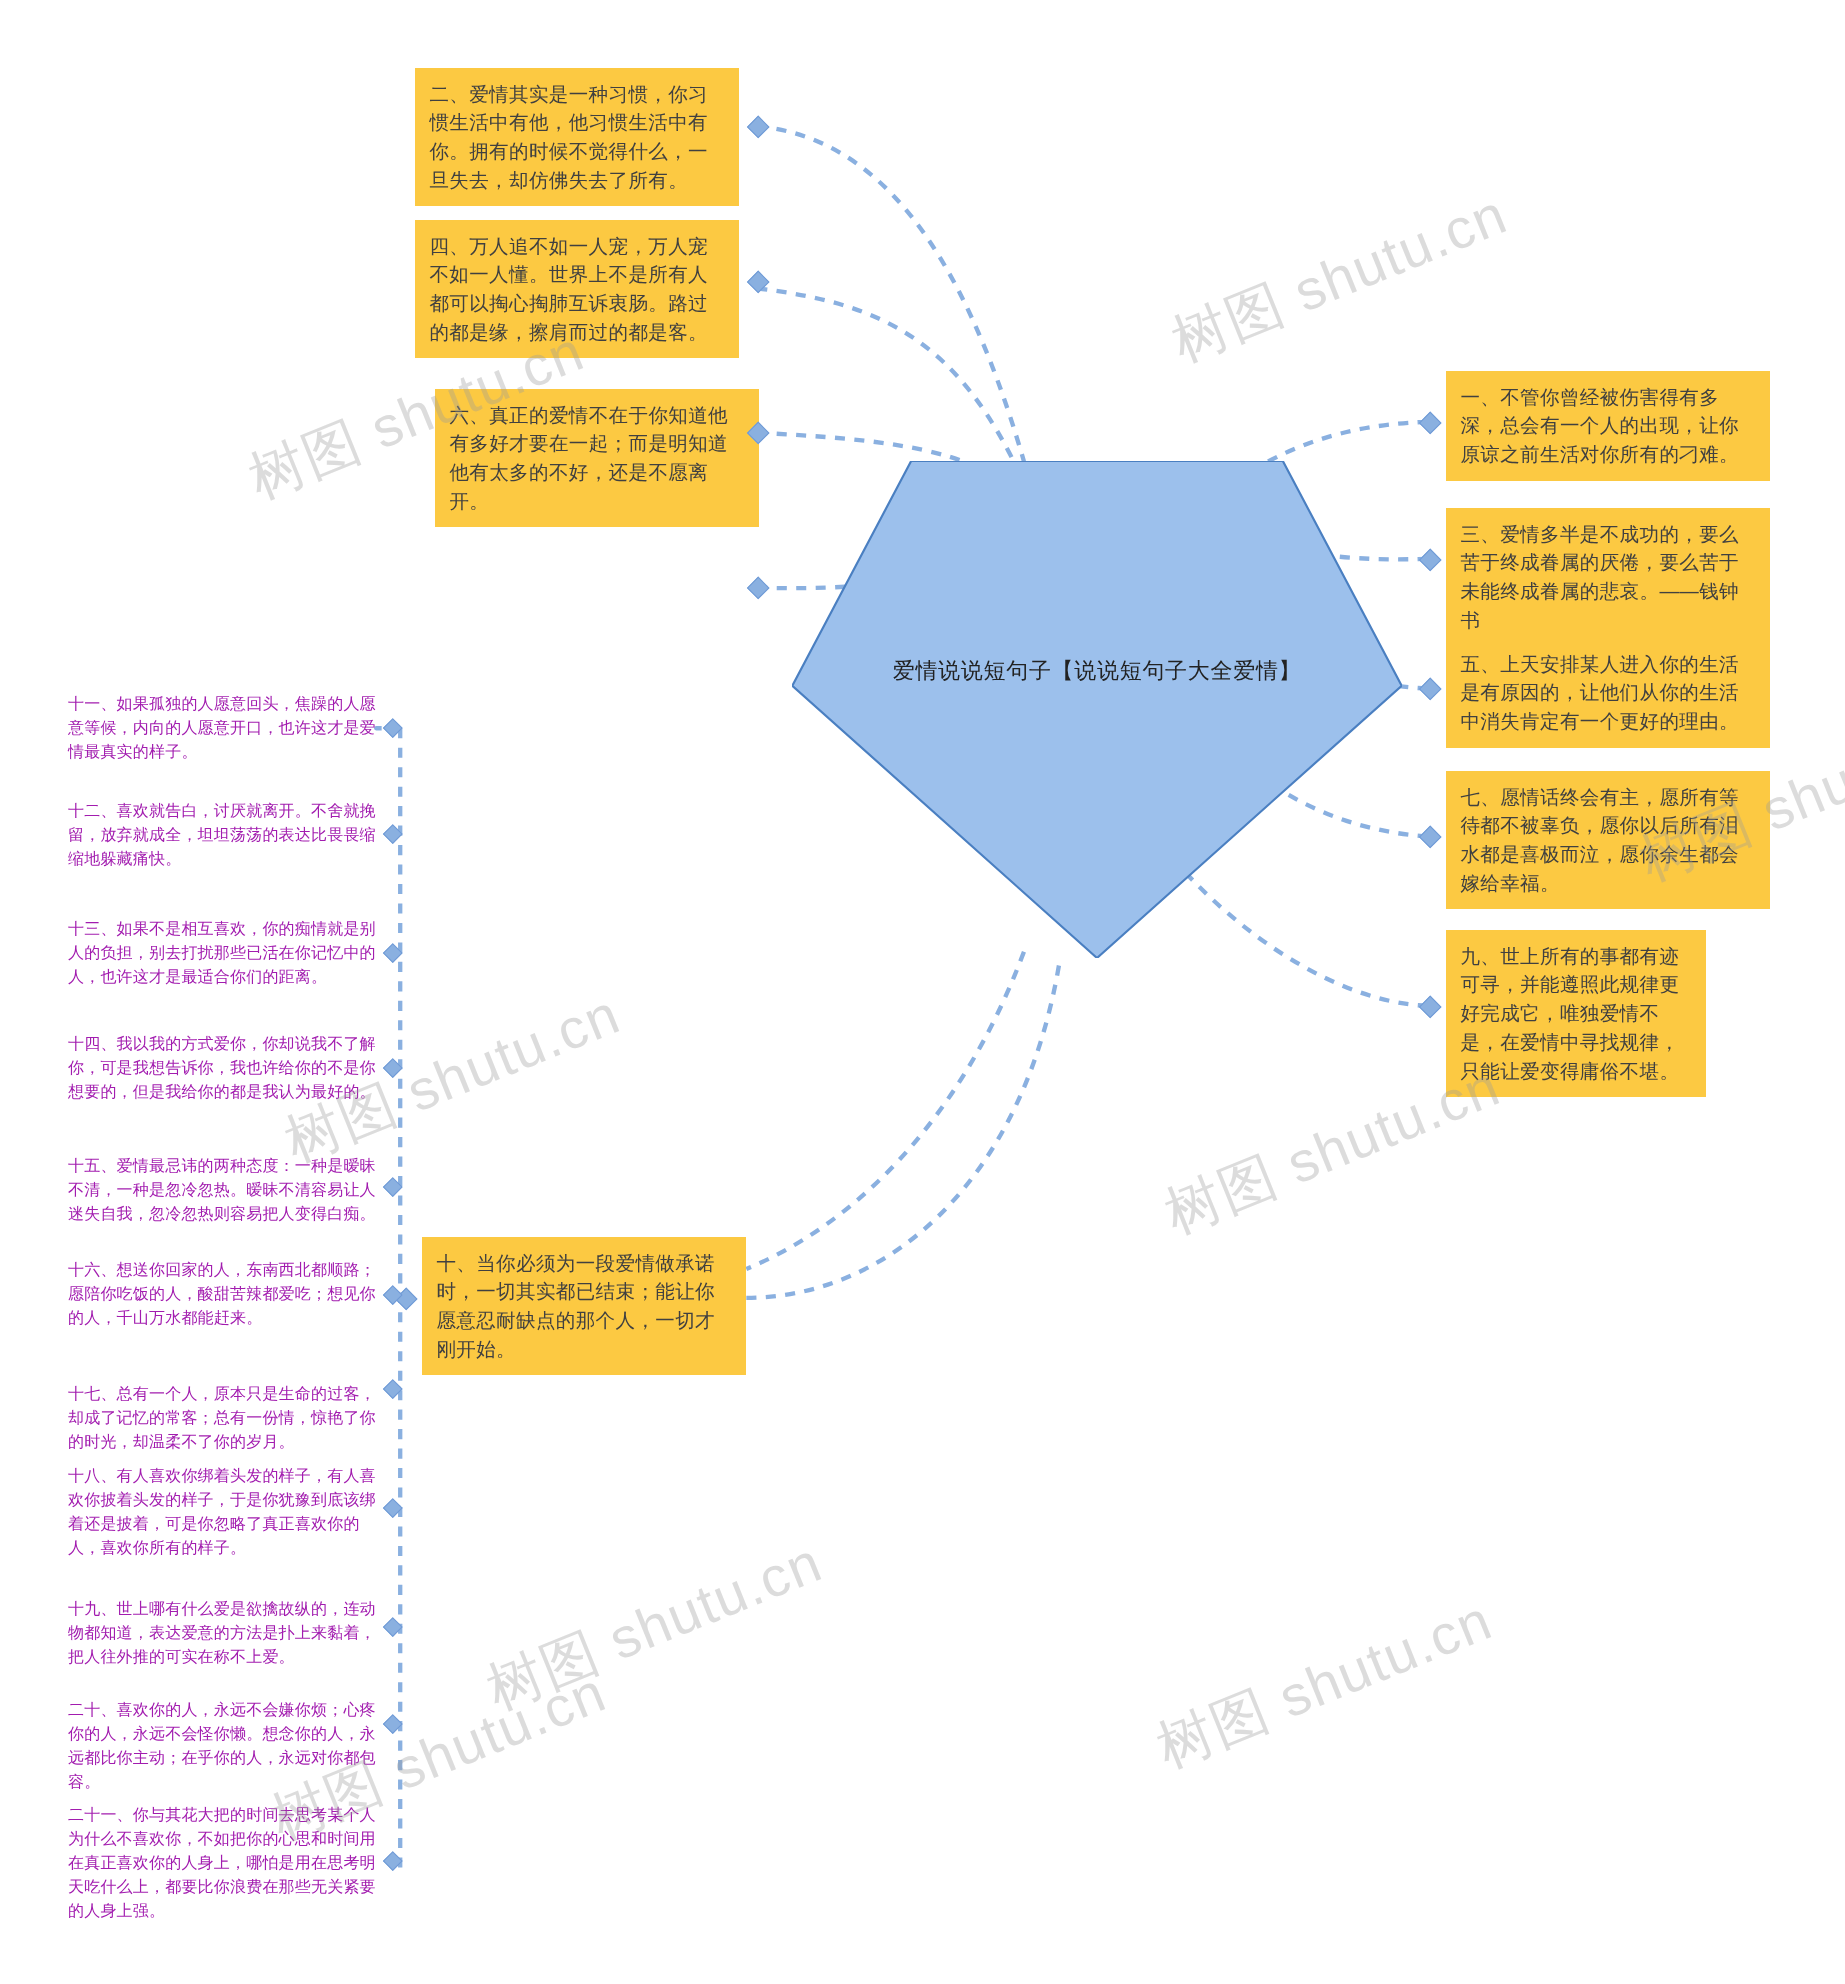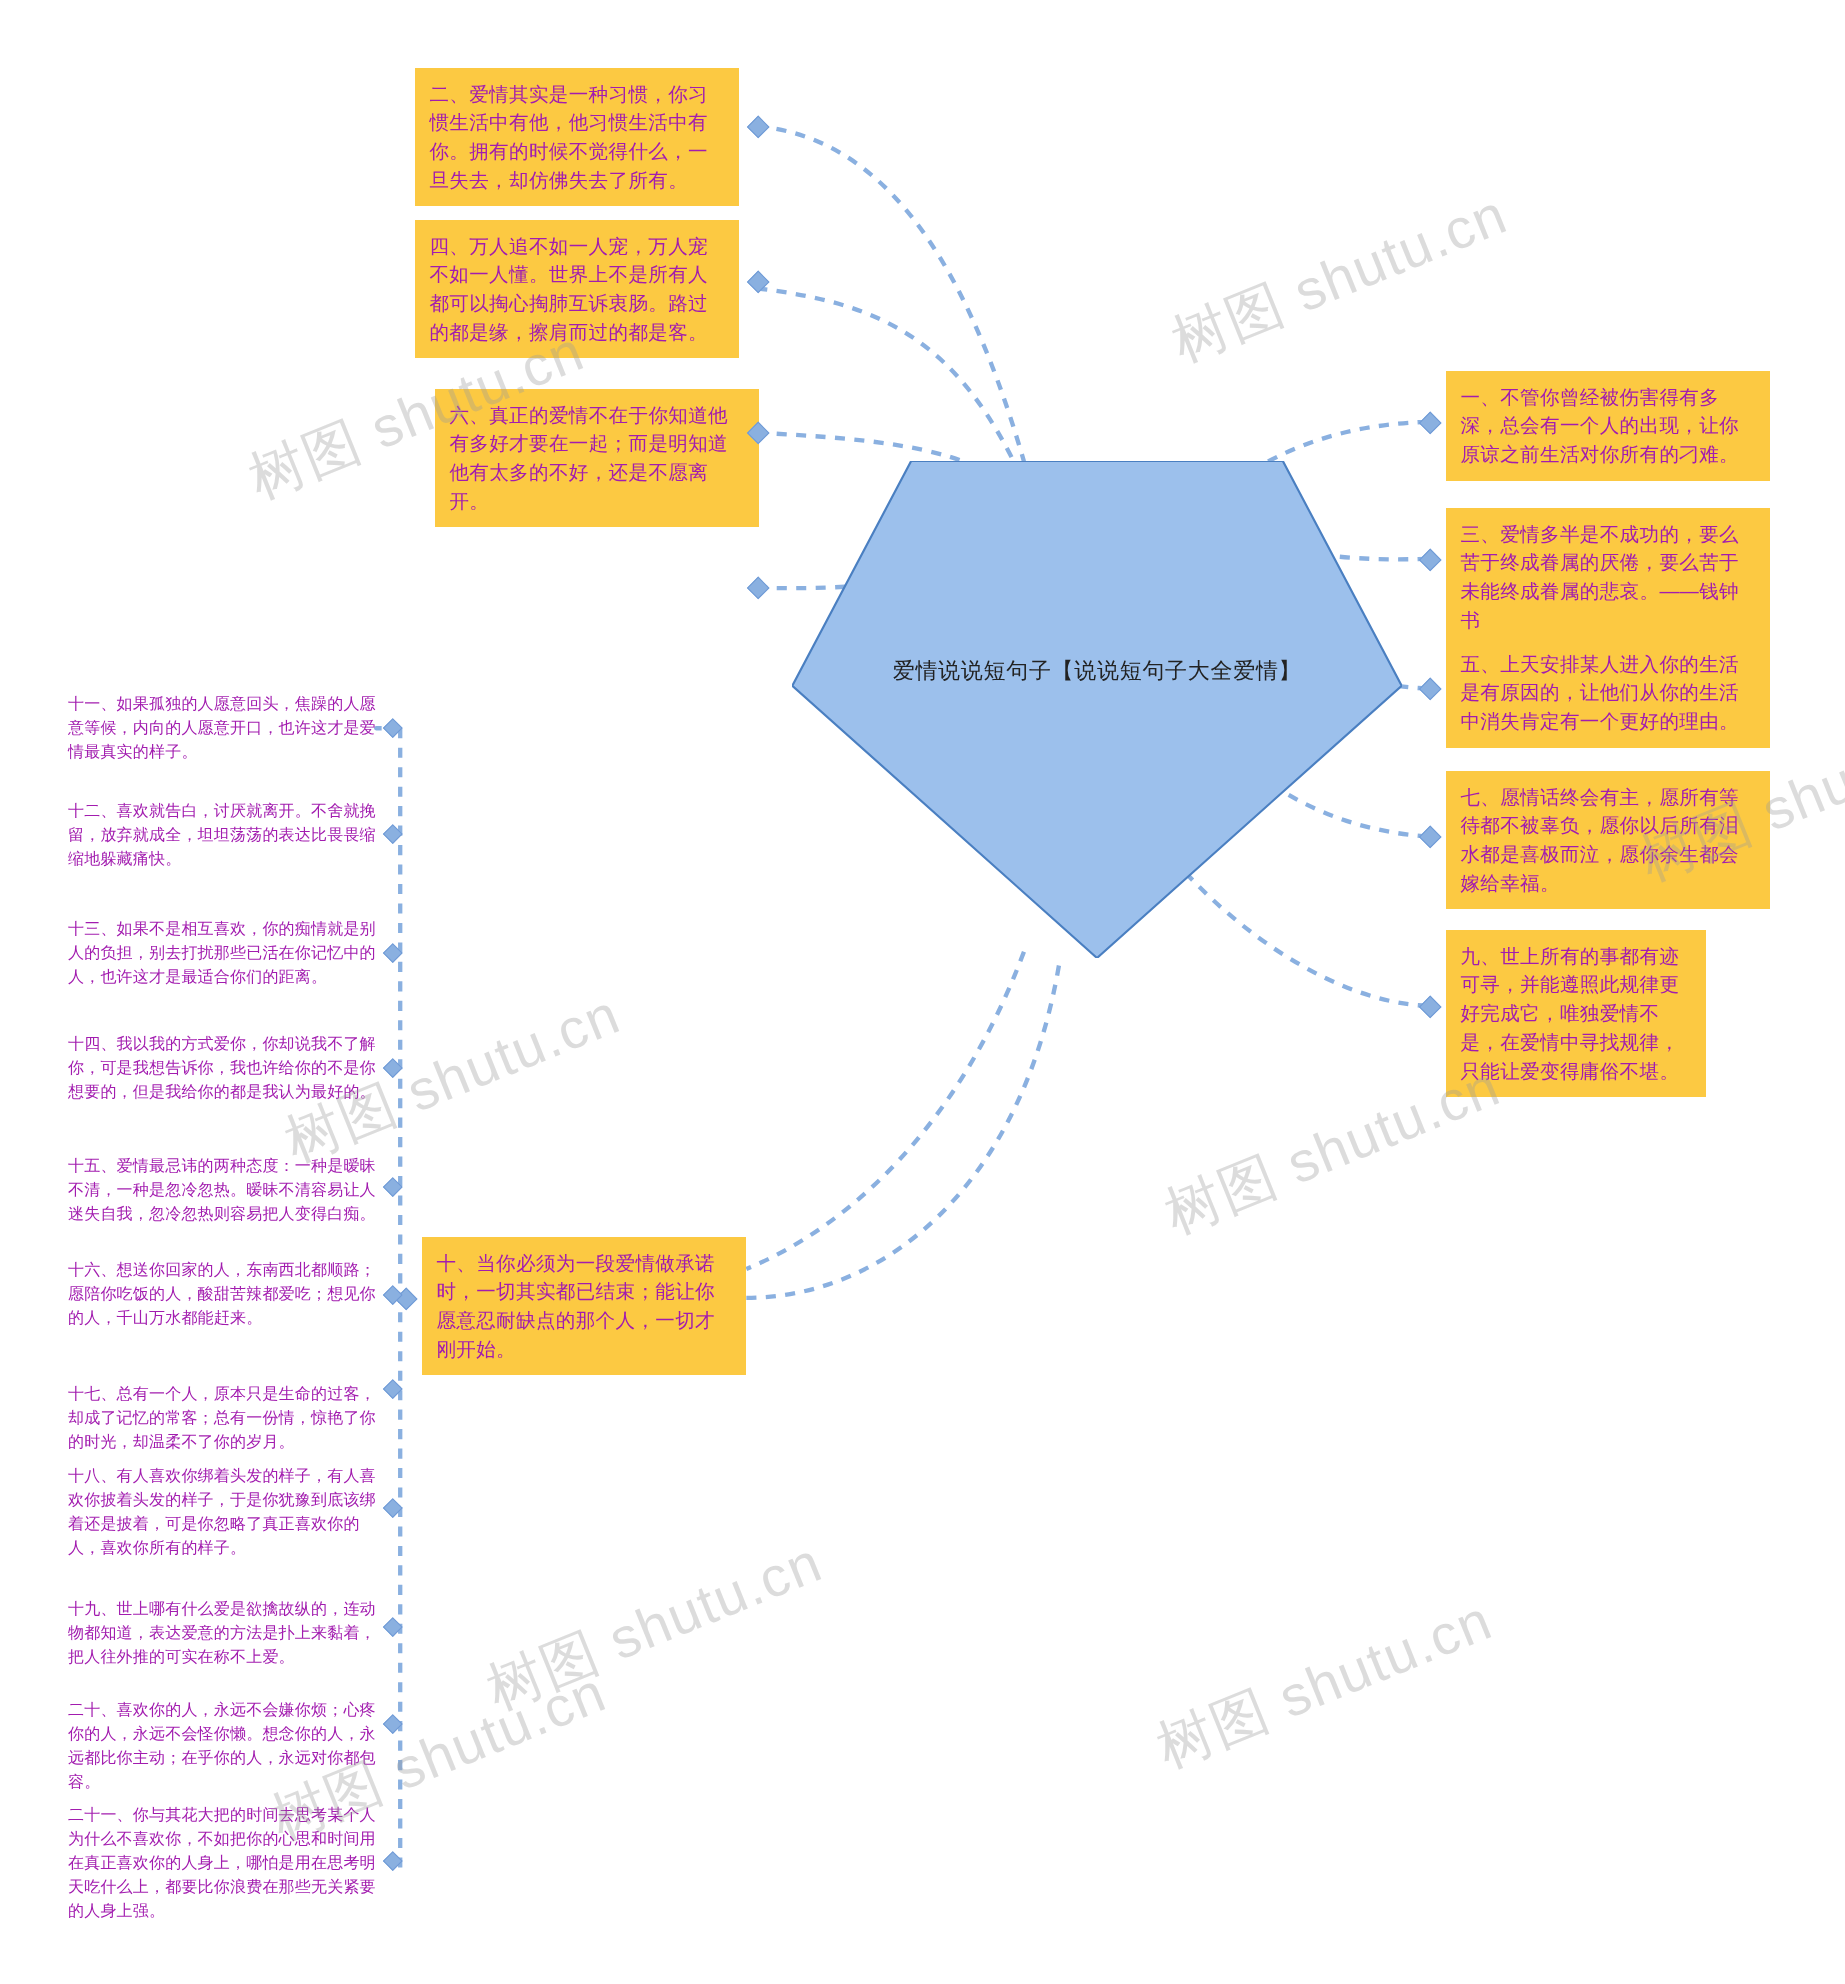--- a/index.html
+++ b/index.html
@@ -65,21 +65,21 @@
     font-size: 22px;
     line-height: 1.5;
     color: #222222;
     letter-spacing: 0.7px;
   }
 
   
   .topic {
     position: absolute;
     background: #fcc942;
-    color: #a21caf;
+    color: #404040;
     font-size: 19.5px;
     line-height: 1.48;
     padding: 11.5px 13px 11.5px 14.4px;
     box-sizing: border-box;
     z-index: 4;
     letter-spacing: 0.4px;
   }
 
   
   .leaf {

